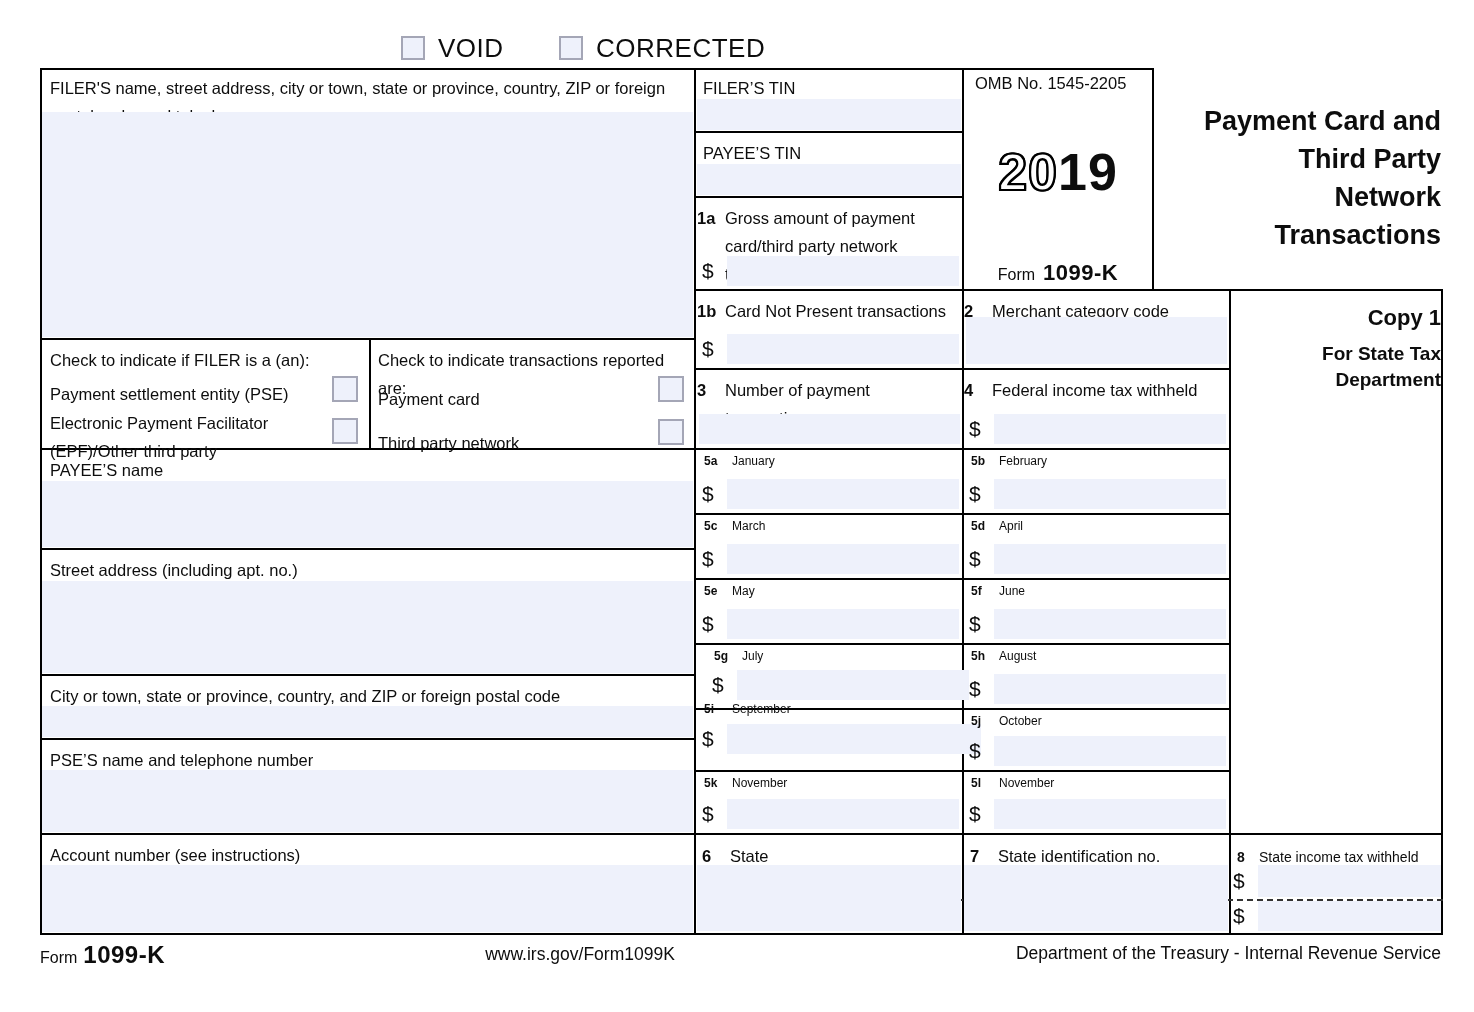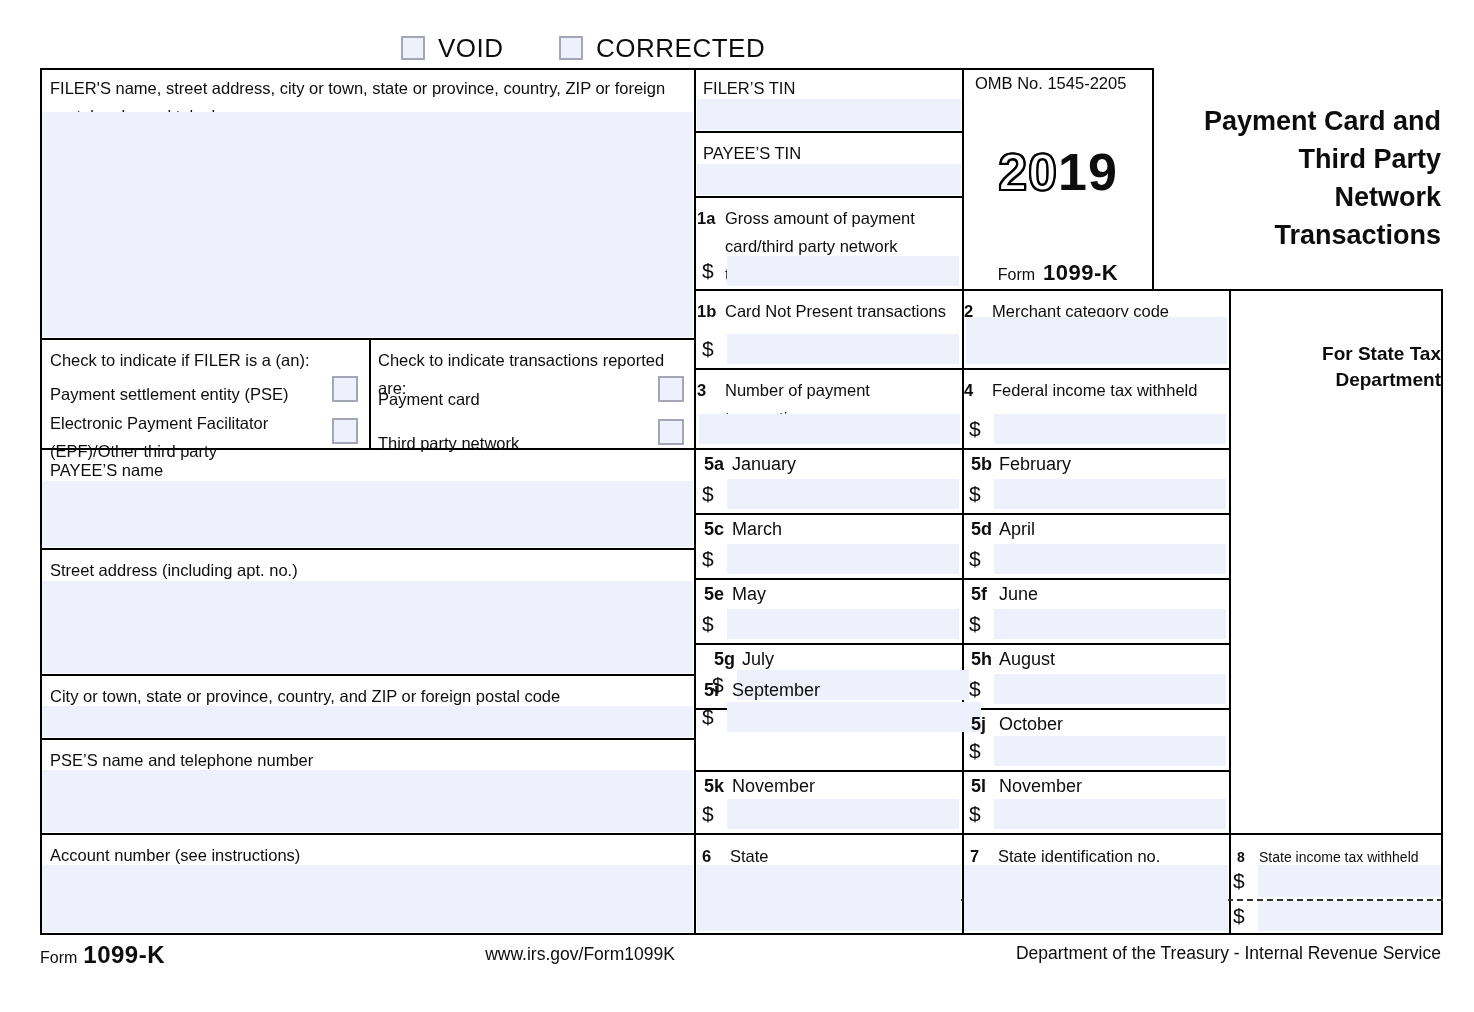--- a/index.html
+++ b/index.html
@@ -19,21 +19,21 @@
   .cb { position:absolute; width:26px; height:26px; background:var(--fill); border:2px solid var(--cbb); }
   .cb.sm { width:24px; height:24px; }
 
   .toplbl { position:absolute; font-size:26px; font-weight:500; letter-spacing:.5px; }
 
   .lbl { position:absolute; font-size:16.5px; line-height:28px; }
   .numlbl { padding-left:28px; text-indent:-28px; }
   .numlbl b { display:inline-block; width:28px; text-indent:0; font-weight:700; }
 
   .mc { position:absolute; }
-  .mc .mlabel { padding:4px 0 0 7px; font-size:18px; }
+  .mc .mlabel { padding:4px 0 0 7px; font-size:12px; }
   .mc .mlabel b { display:inline-block; width:28px; font-weight:700; }
   .amt { position:absolute; left:5px; right:3px; bottom:3px; height:30px; display:flex; align-items:center; }
   .amt .dollar { font-size:21px; width:25px; flex:0 0 25px; }
   .amt .afill { flex:1; height:100%; background:var(--fill); }
   .fullfill { position:absolute; left:2px; right:2px; bottom:3px; background:var(--fill); }
 
   .preline { white-space:pre-line; }
 
   .omb-lbl { position:absolute; font-size:16.5px; }
   .year { position:absolute; text-align:center; font-size:52px; font-weight:700; letter-spacing:1px; }
@@ -101,20 +101,21 @@
   <div class="year" style="left:963px;top:142px;width:190px"><span class="outline">20</span><span>19</span></div>
   <div class="formline" style="left:963px;top:260px;width:190px"><span>Form</span><b>1099-K</b></div>
 
   <div class="title" style="left:1030px;top:102px;width:411px">
     <div>Payment Card and</div>
     <div>Third Party</div>
     <div>Network</div>
     <div>Transactions</div>
   </div>
 
+  <div class="copy1" style="left:1141px;top:305px;width:300px">Copy 1</div>
   <div class="deptline" style="left:1141px;top:341px;width:300px">For State Tax</div>
   <div class="deptline" style="left:1141px;top:367px;width:300px">Department</div>
 
   <div class="mc" style="left:697px;top:200px;width:265px;height:89px">
     <div class="lbl numlbl" style="position:static;padding-top:4px;padding-right:16px"><b>1a</b><span>Gross amount of payment card/third party network transactions</span></div>
     <div class="amt">
         <span class="dollar">$</span>
         <span class="afill"></span>
       </div>
   </div>
@@ -222,21 +223,21 @@
         <span class="afill"></span>
       </div>
   </div>
   <div class="mc" style="left:964px;top:645px;width:265px;height:62px">
     <div class="mlabel"><b>5h</b><span>August</span></div>
     <div class="amt">
         <span class="dollar">$</span>
         <span class="afill"></span>
       </div>
   </div>
-  <div class="mc" style="left:697px;top:676px;width:287px;height:59px">
+  <div class="mc" style="left:697px;top:698px;width:287px;height:59px">
     <div class="mlabel"><b>5i</b><span>September</span></div>
     <div class="amt">
         <span class="dollar">$</span>
         <span class="afill"></span>
       </div>
   </div>
   <div class="mc" style="left:964px;top:710px;width:265px;height:59px">
     <div class="mlabel"><b>5j</b><span>October</span></div>
     <div class="amt">
         <span class="dollar">$</span>

